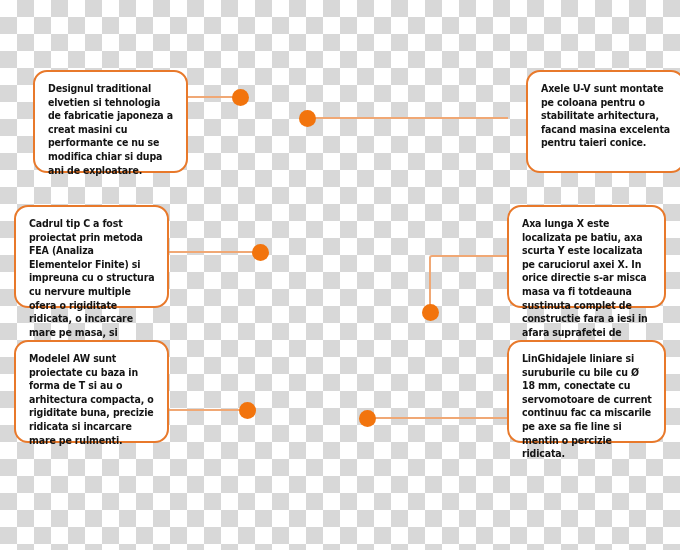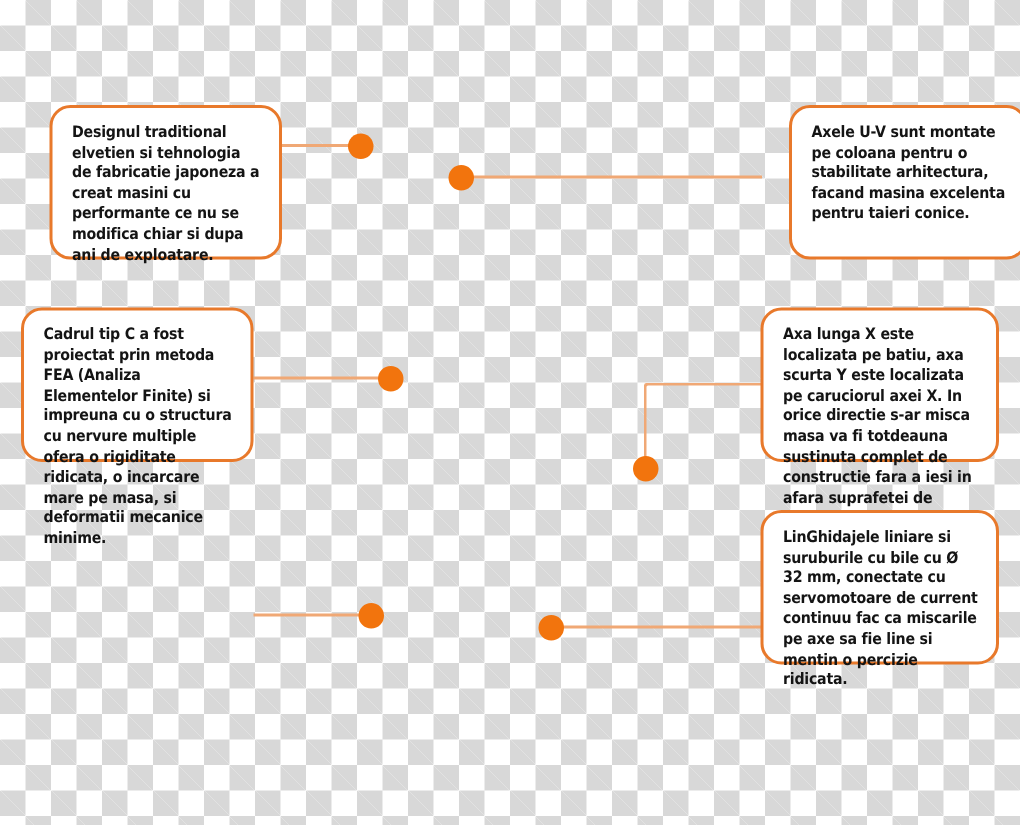--- a/index.html
+++ b/index.html
@@ -111,18 +111,21 @@
   </div>
 
   <div class="callout col-left row-2">
     <p>Cadrul tip C a fost proiectat prin metoda FEA (Analiza Elementelor Finite) si impreuna cu o structura cu nervure multiple ofera o rigiditate ridicata, o incarcare mare pe masa, si deformatii mecanice minime.</p>
   </div>
 
   <div class="callout col-right row-2">
     <p>Axa lunga X este localizata pe batiu, axa scurta Y este localizata pe caruciorul axei X. In orice directie s-ar misca masa va fi totdeauna sustinuta complet de constructie fara a iesi in afara suprafetei de sprijin.</p>
   </div>
 
+  <div class="callout col-left row-3">
+    <p>Modelel AW sunt proiectate cu baza in forma de T si au o arhitectura compacta, o rigiditate buna, precizie ridicata si incarcare mare pe rulmenti.</p>
+  </div>
 
   <div class="callout col-right row-3">
-    <p>LinGhidajele liniare si suruburile cu bile cu Ø 32 mm, conectate cu servomotoare de current continuu fac ca miscarile pe axe sa fie line si mentin o percizie ridicata.</p>
+    <p>LinGhidajele liniare si suruburile cu bile cu Ø 18 mm, conectate cu servomotoare de current continuu fac ca miscarile pe axe sa fie line si mentin o percizie ridicata.</p>
   </div>
 
 </div>
 
 </body></html>

